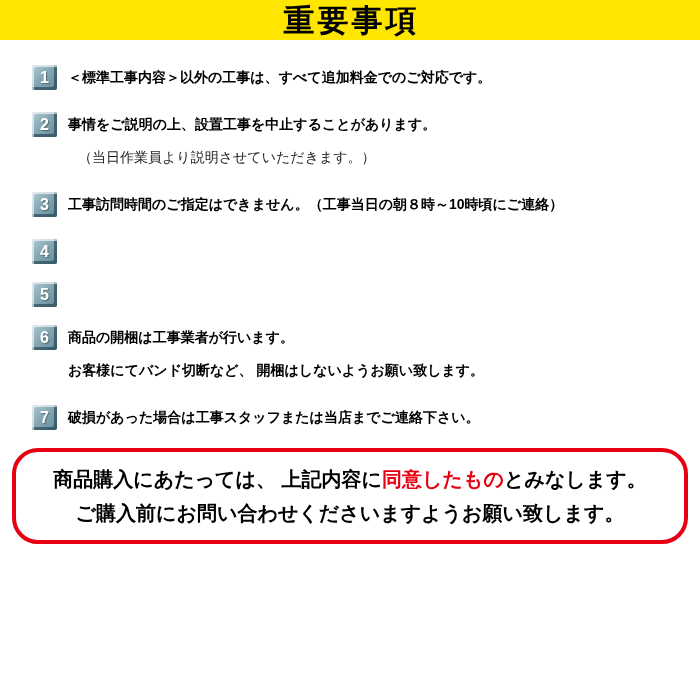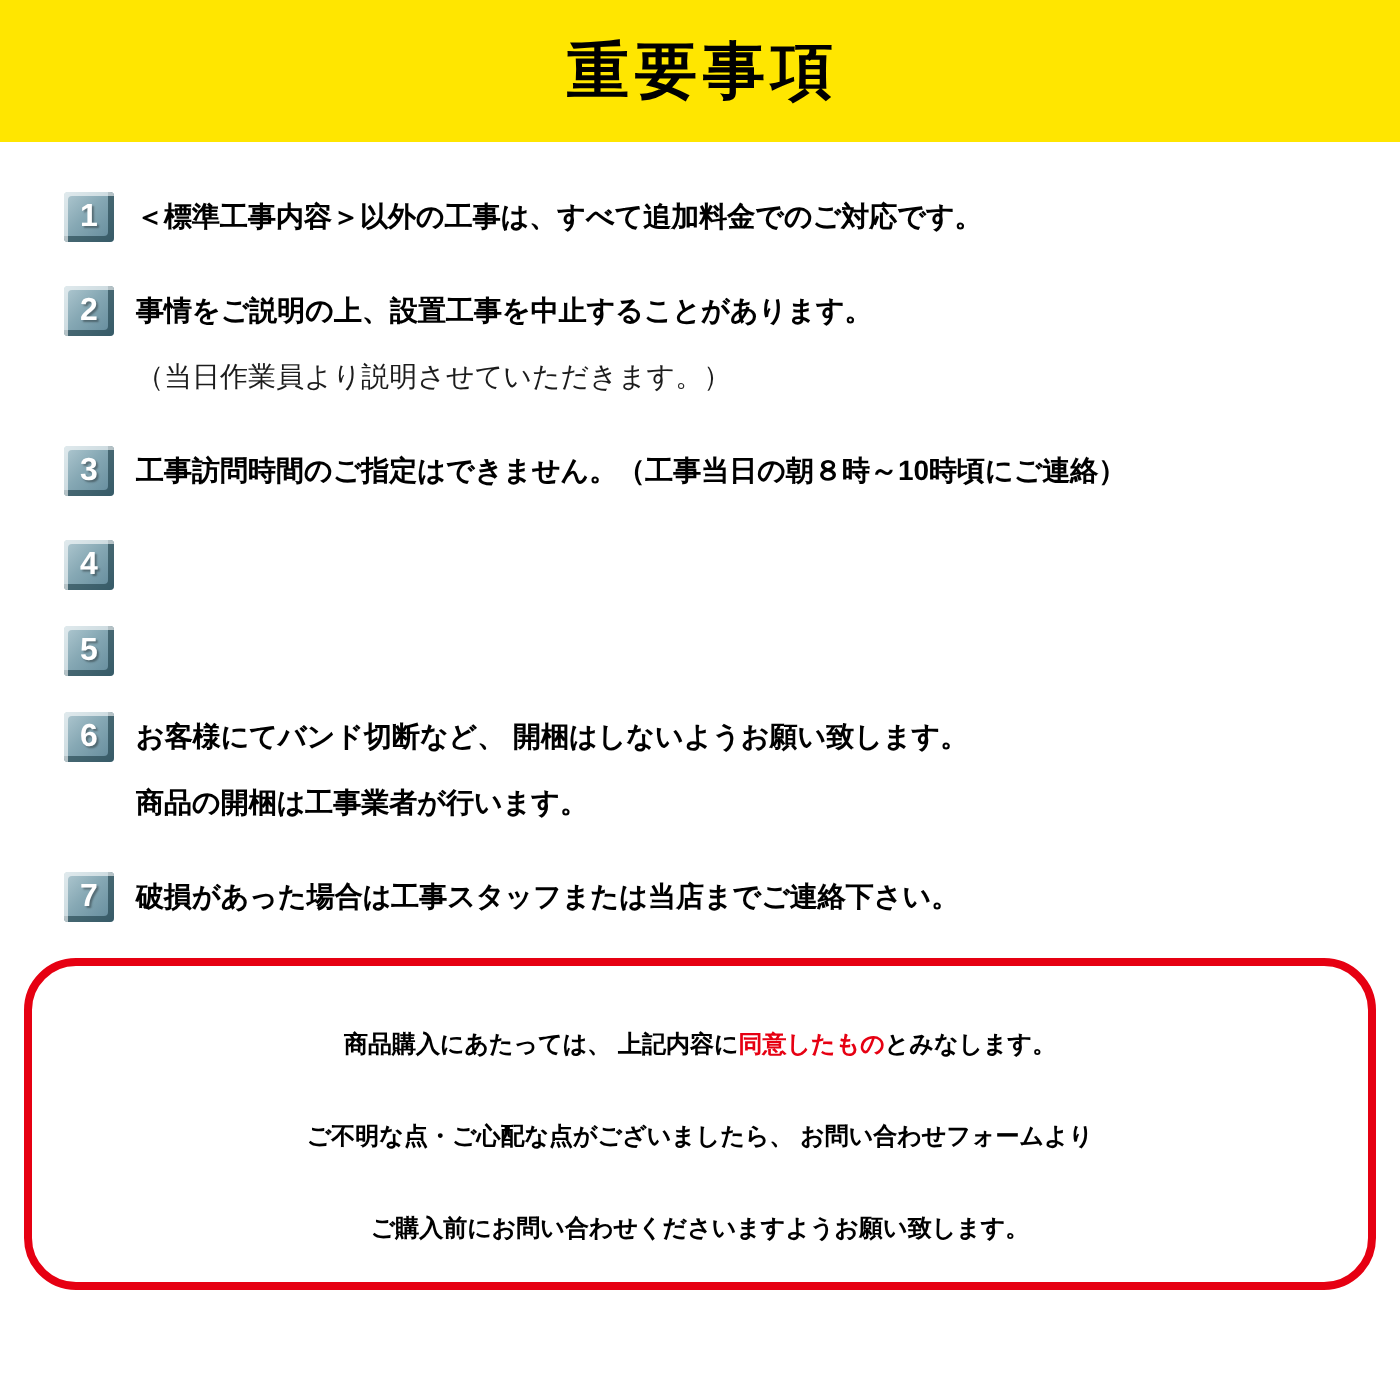--- a/index.html
+++ b/index.html
@@ -3,23 +3,23 @@
 <meta charset="utf-8">
 <style>
   * { box-sizing: border-box; margin: 0; padding: 0; }
   html, body {
     width: 700px; height: 700px;
     background: #ffffff;
     font-family: "Liberation Sans", "DejaVu Sans", sans-serif;
     overflow: hidden;
   }
   .header {
-    width: 700px; height: 71px;
+    width: 700px; height: 40px;
     background: var(--header-bg, #ffe600);
-    display: flex; align-items: center; justify-content: center;
+    display: flex; align-items: flex-start; justify-content: center;
   }
   .header .title {
     font-size: 31px;
     font-weight: bold;
     color: var(--header-fg, #000);
     letter-spacing: 3px;
     text-indent: 3px;
   }
   .content {
     padding: 21px 14px 0 32px;
@@ -45,35 +45,34 @@
     border-radius: 2px;
   }
   .lines { flex: 1 1 auto; }
   .line {
     font-size: 14px;
     line-height: 33px;
     color: #000;
     white-space: nowrap;
   }
   .line.main { font-weight: bold; }
-  .line.sub  { font-weight: normal; color: #1c1c1c; }
+  .line.sub  { font-weight: normal; color: #1c1c1c; margin-left: 10px; }
   .notice-box {
     margin: 10px 12px 0 12px;
     border: 4px solid var(--accent, #e60012);
     border-radius: 26px;
     padding: 10px 6px;
     text-align: center;
   }
   .notice-line {
-    font-size: 12px;
+    font-size: 20px;
     font-weight: bold;
     line-height: 34px;
     color: #000;
     white-space: nowrap;
-    margin-top: 12px;
   }
   .notice-line .accent { color: var(--accent, #e60012); }
 </style>
 </head>
 <body>
 
 <div class="header">
   <div class="title">重要事項</div>
 </div>
 
@@ -103,29 +102,28 @@
       </div>
     </div>
     <div class="item">
       <div class="badge">5</div>
       <div class="lines">
       </div>
     </div>
     <div class="item">
       <div class="badge">6</div>
       <div class="lines">
+        <div class="line main">商品の開梱は工事業者が行います。</div>
         <div class="line main">お客様にてバンド切断など、 開梱はしないようお願い致します。</div>
-        <div class="line main">商品の開梱は工事業者が行います。</div>
       </div>
     </div>
     <div class="item">
       <div class="badge">7</div>
       <div class="lines">
         <div class="line main">破損があった場合は工事スタッフまたは当店までご連絡下さい。</div>
       </div>
     </div>
   </div>
 
 <div class="notice-box">
     <div class="notice-line"><span class="">商品購入にあたっては、 上記内容に</span><span class="accent">同意したもの</span><span class="">とみなします。</span></div>
-    <div class="notice-line"><span class="">ご不明な点・ご心配な点がございましたら、 お問い合わせフォームより</span></div>
     <div class="notice-line"><span class="">ご購入前にお問い合わせくださいますようお願い致します。</span></div>
   </div>
 
 </body></html>

